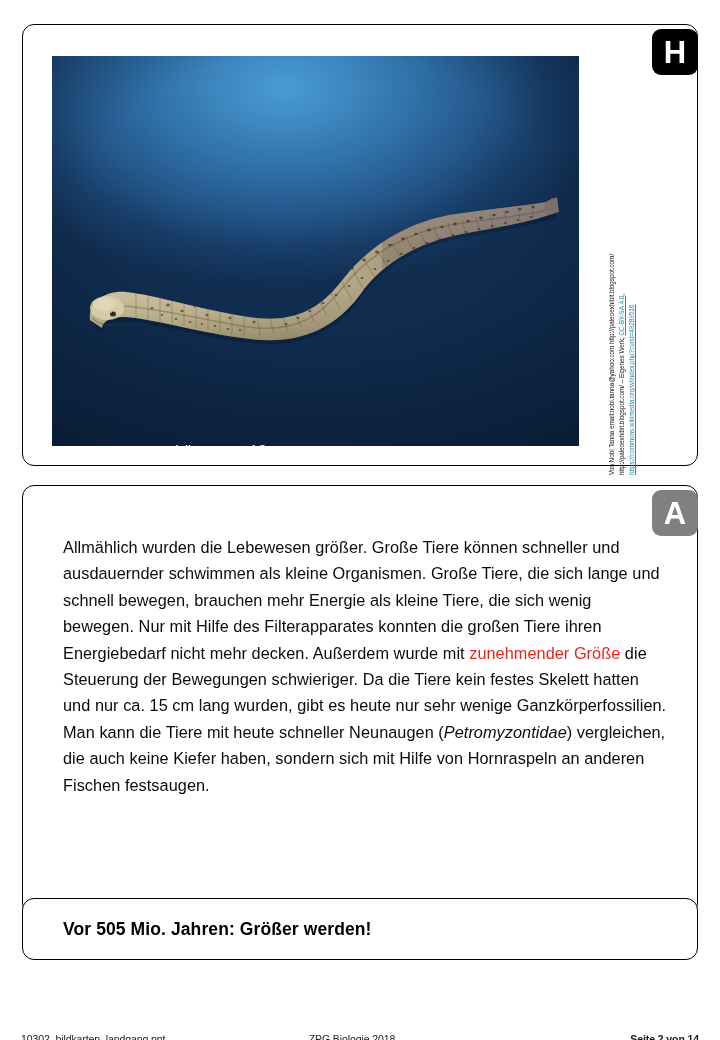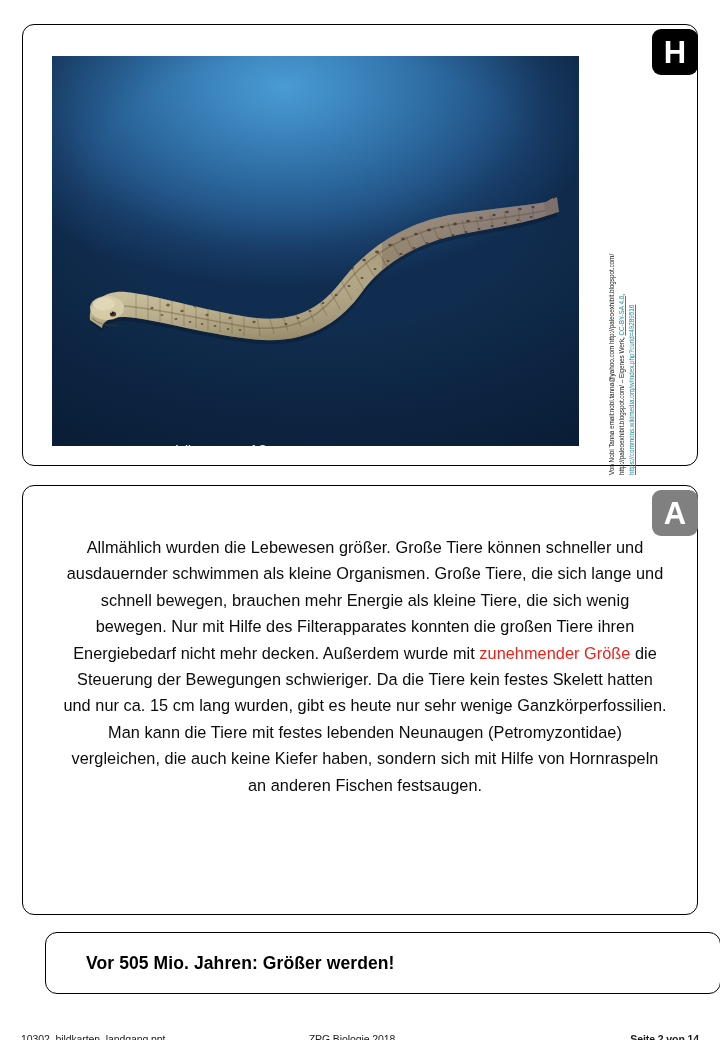--- a/index.html
+++ b/index.html
@@ -18,21 +18,21 @@
 
   
   .card {
     position: absolute;
     background: #ffffff;
     border: 1.5px solid #000000;
     border-radius: 12px;
   }
   #card-image  { left: 22px;  top: 24px;  width: 676px; height: 442px; }
   #card-text   { left: 22px;  top: 485px; width: 676px; height: 430px; }
-  #card-title  { left: 22px;  top: 932px; width: 676px; height: 62px; margin-left: 23px; }
+  #card-title  { left: 22px;  top: 898px; width: 676px; height: 62px; }
 
   
   .badge {
     position: absolute;
     width: 46px; height: 46px;
     border-radius: 9px;
     display: flex; align-items: center; justify-content: center;
     color: #ffffff;
     font-size: 31px;
     font-weight: 700;
@@ -108,26 +108,26 @@
   }
 
   
   .body-text {
     position: absolute;
     left: 40px; top: 48px;
     width: 604px;
     font-size: 16.3px;
     line-height: 1.62;
     color: #0b0b0b;
-    text-align: center;
+    text-align: left;
     letter-spacing: 0.05px;
   }
   .body-text p { margin: 0; }
   .hl-red { color: #e8231a; }
-  .ital { }
+  .ital { font-style: italic; }
 
   
   .title-text {
     position: absolute;
     left: 40px; top: 0; bottom: 0;
     display: flex; align-items: center;
     font-size: 17.5px;
     font-weight: 700;
     color: #000000;
     letter-spacing: 0.1px;
@@ -320,21 +320,21 @@
       <div><span>http://paleoexhibit.blogspot.com/ – Eigenes Werk, </span><span class="lnk">CC-BY-SA 4.0</span><span>,</span></div>
       <div><span class="lnk">https://commons.wikimedia.org/w/index.php?curid=49289516</span></div>
     </div>
   </div>
 
   <div class="badge" id="badge-h">H</div>
 
   <div class="card" id="card-text">
     <div class="body-text">
       <p><span>Allmählich wurden die Lebewesen größer. Große Tiere können schneller und ausdauernder schwimmen als kleine Organismen. Große Tiere, die sich lange und schnell bewegen, brauchen mehr Energie als kleine Tiere, die sich wenig bewegen. Nur mit Hilfe des Filterapparates konnten die großen Tiere ihren Energiebedarf nicht mehr decken. Außerdem wurde mit </span><span class="hl-red">zunehmender Größe</span><span> die Steuerung der Bewegungen schwieriger. Da die Tiere kein festes Skelett hatten und nur ca. 15 cm lang wurden, gibt es heute nur sehr wenige Ganzkörperfossilien.</span></p>
-      <p><span>Man kann die Tiere mit festes lebenden Neunaugen (</span><span class="ital">Petromyzontidae</span><span>) vergleichen, die auch keine Kiefer haben, sondern sich mit Hilfe von Hornraspeln an anderen Fischen festsaugen.</span></p>
+      <p><span>Man kann die Tiere mit heute schneller Neunaugen (</span><span class="ital">Petromyzontidae</span><span>) vergleichen, die auch keine Kiefer haben, sondern sich mit Hilfe von Hornraspeln an anderen Fischen festsaugen.</span></p>
     </div>
   </div>
 
   <div class="badge" id="badge-a">A</div>
 
   <div class="card" id="card-title">
     <div class="title-text">Vor 505 Mio. Jahren: Größer werden!</div>
   </div>
 
   <div class="footer">

